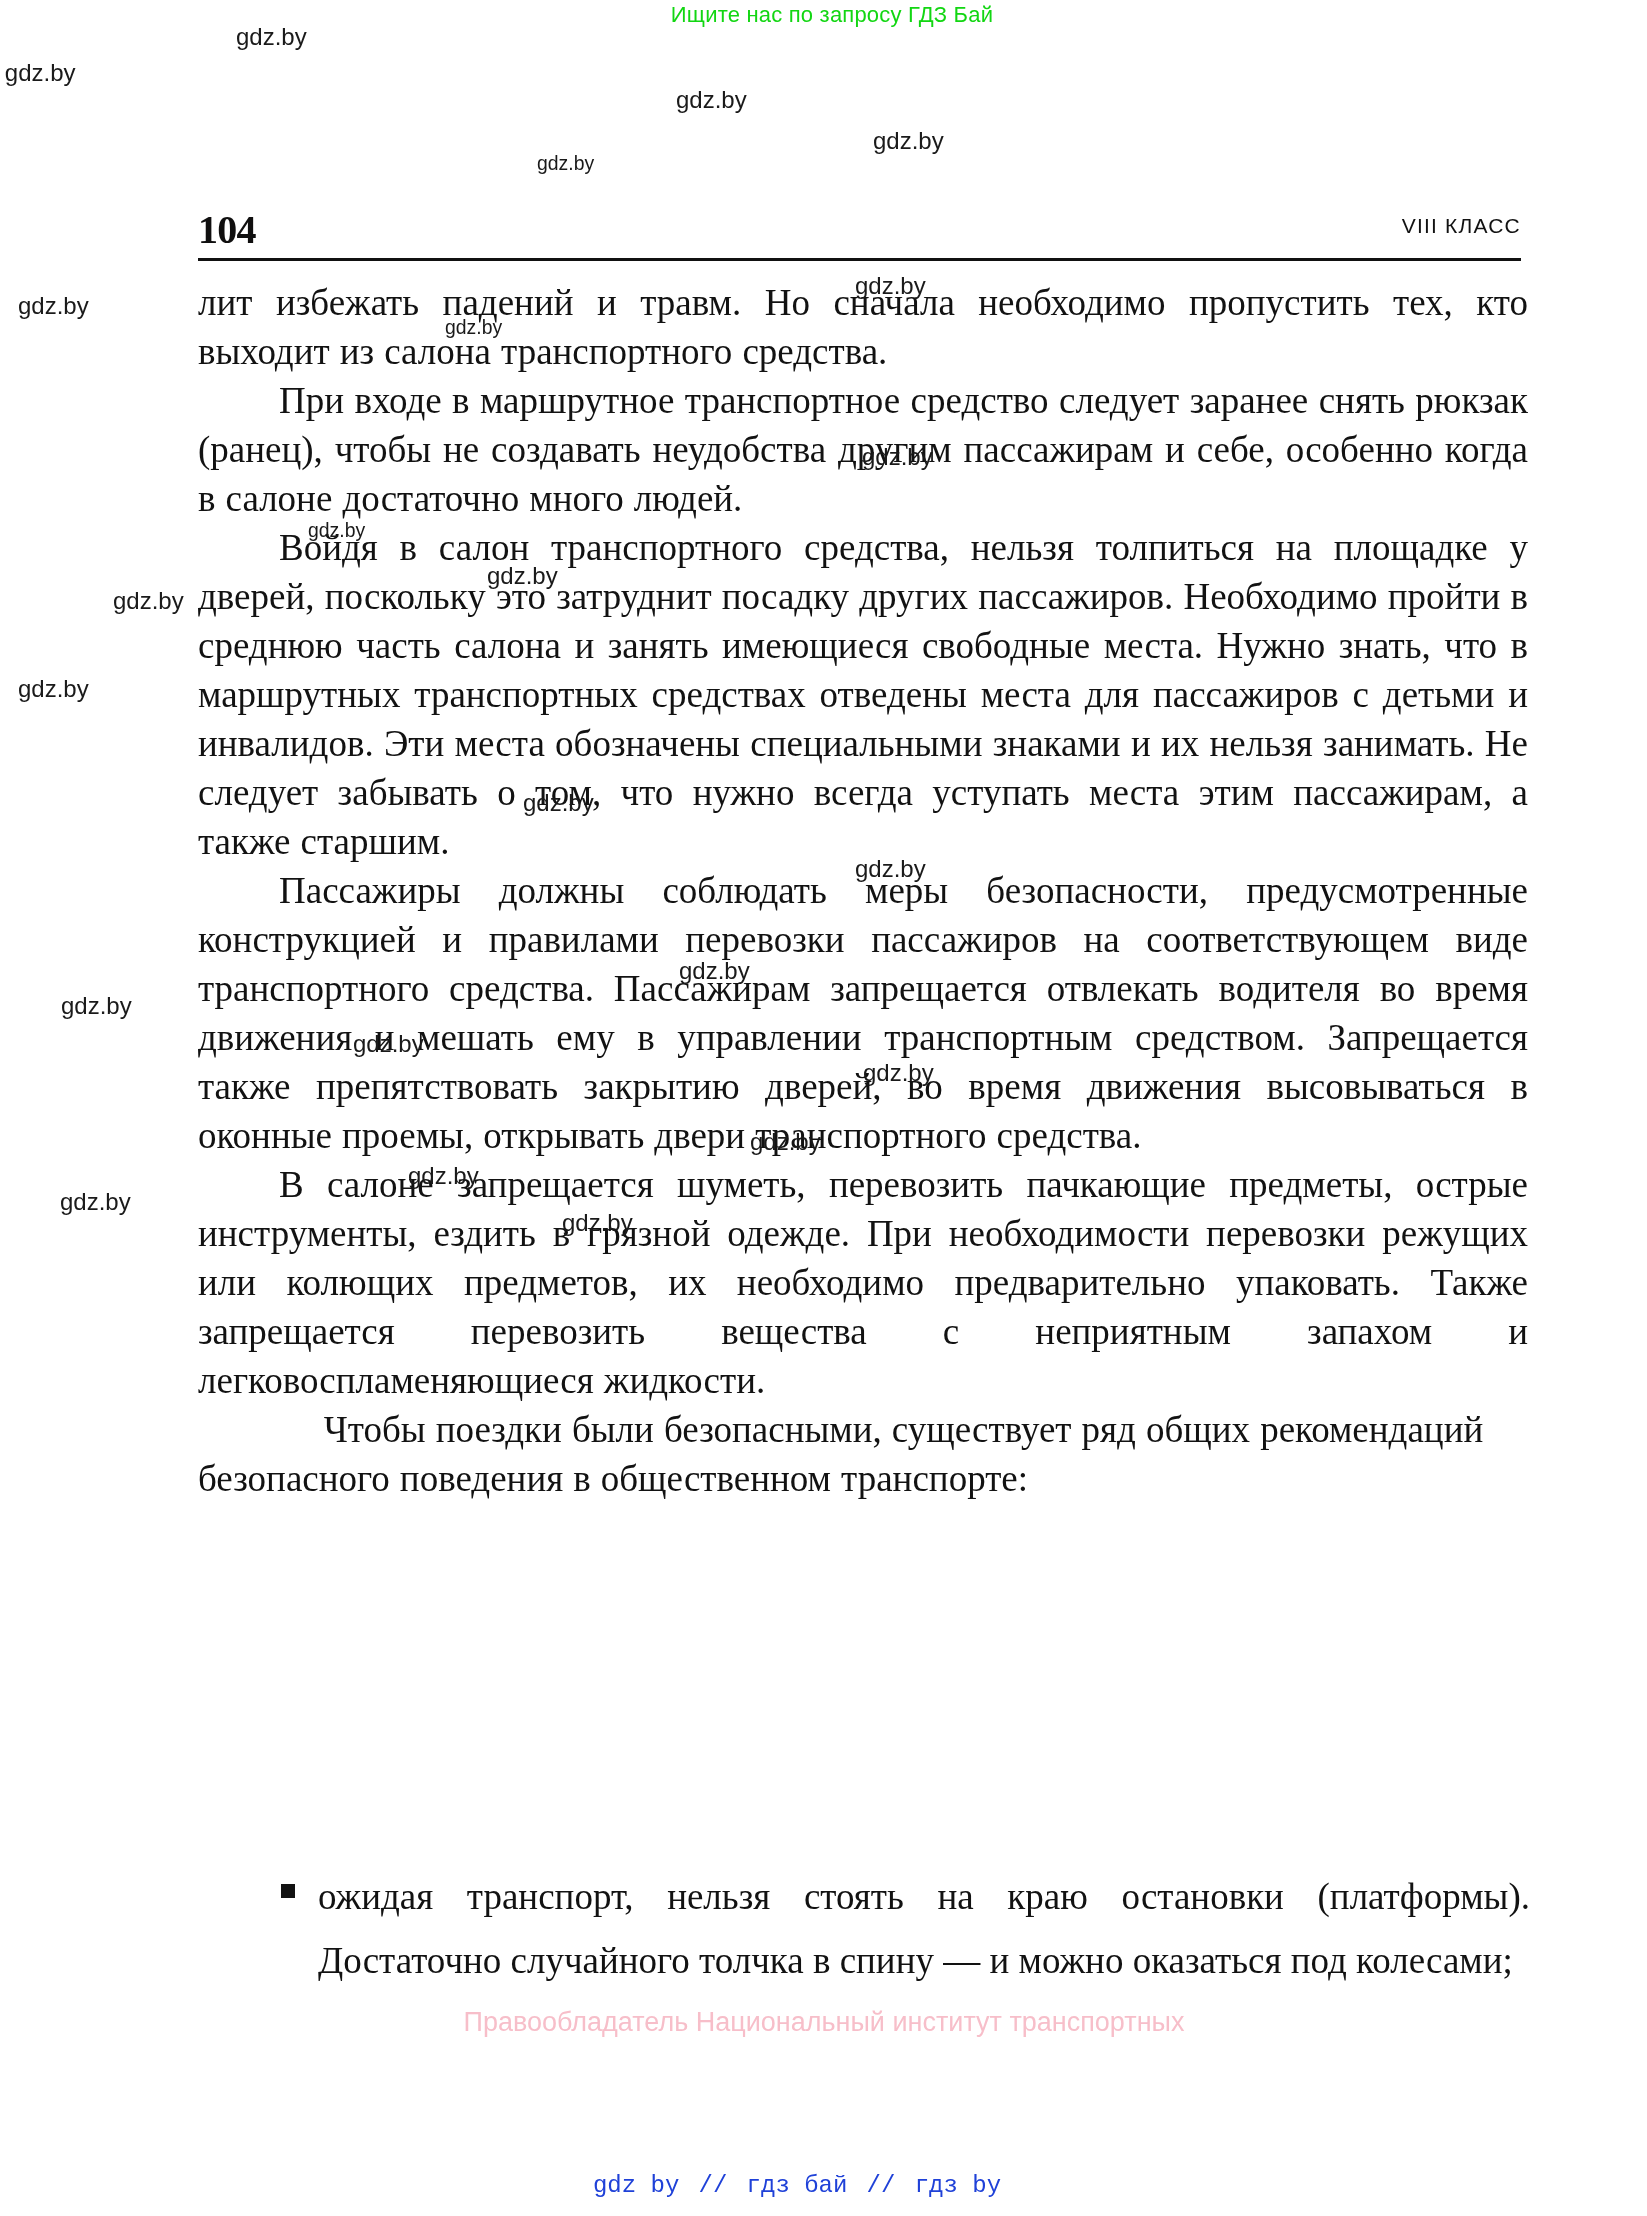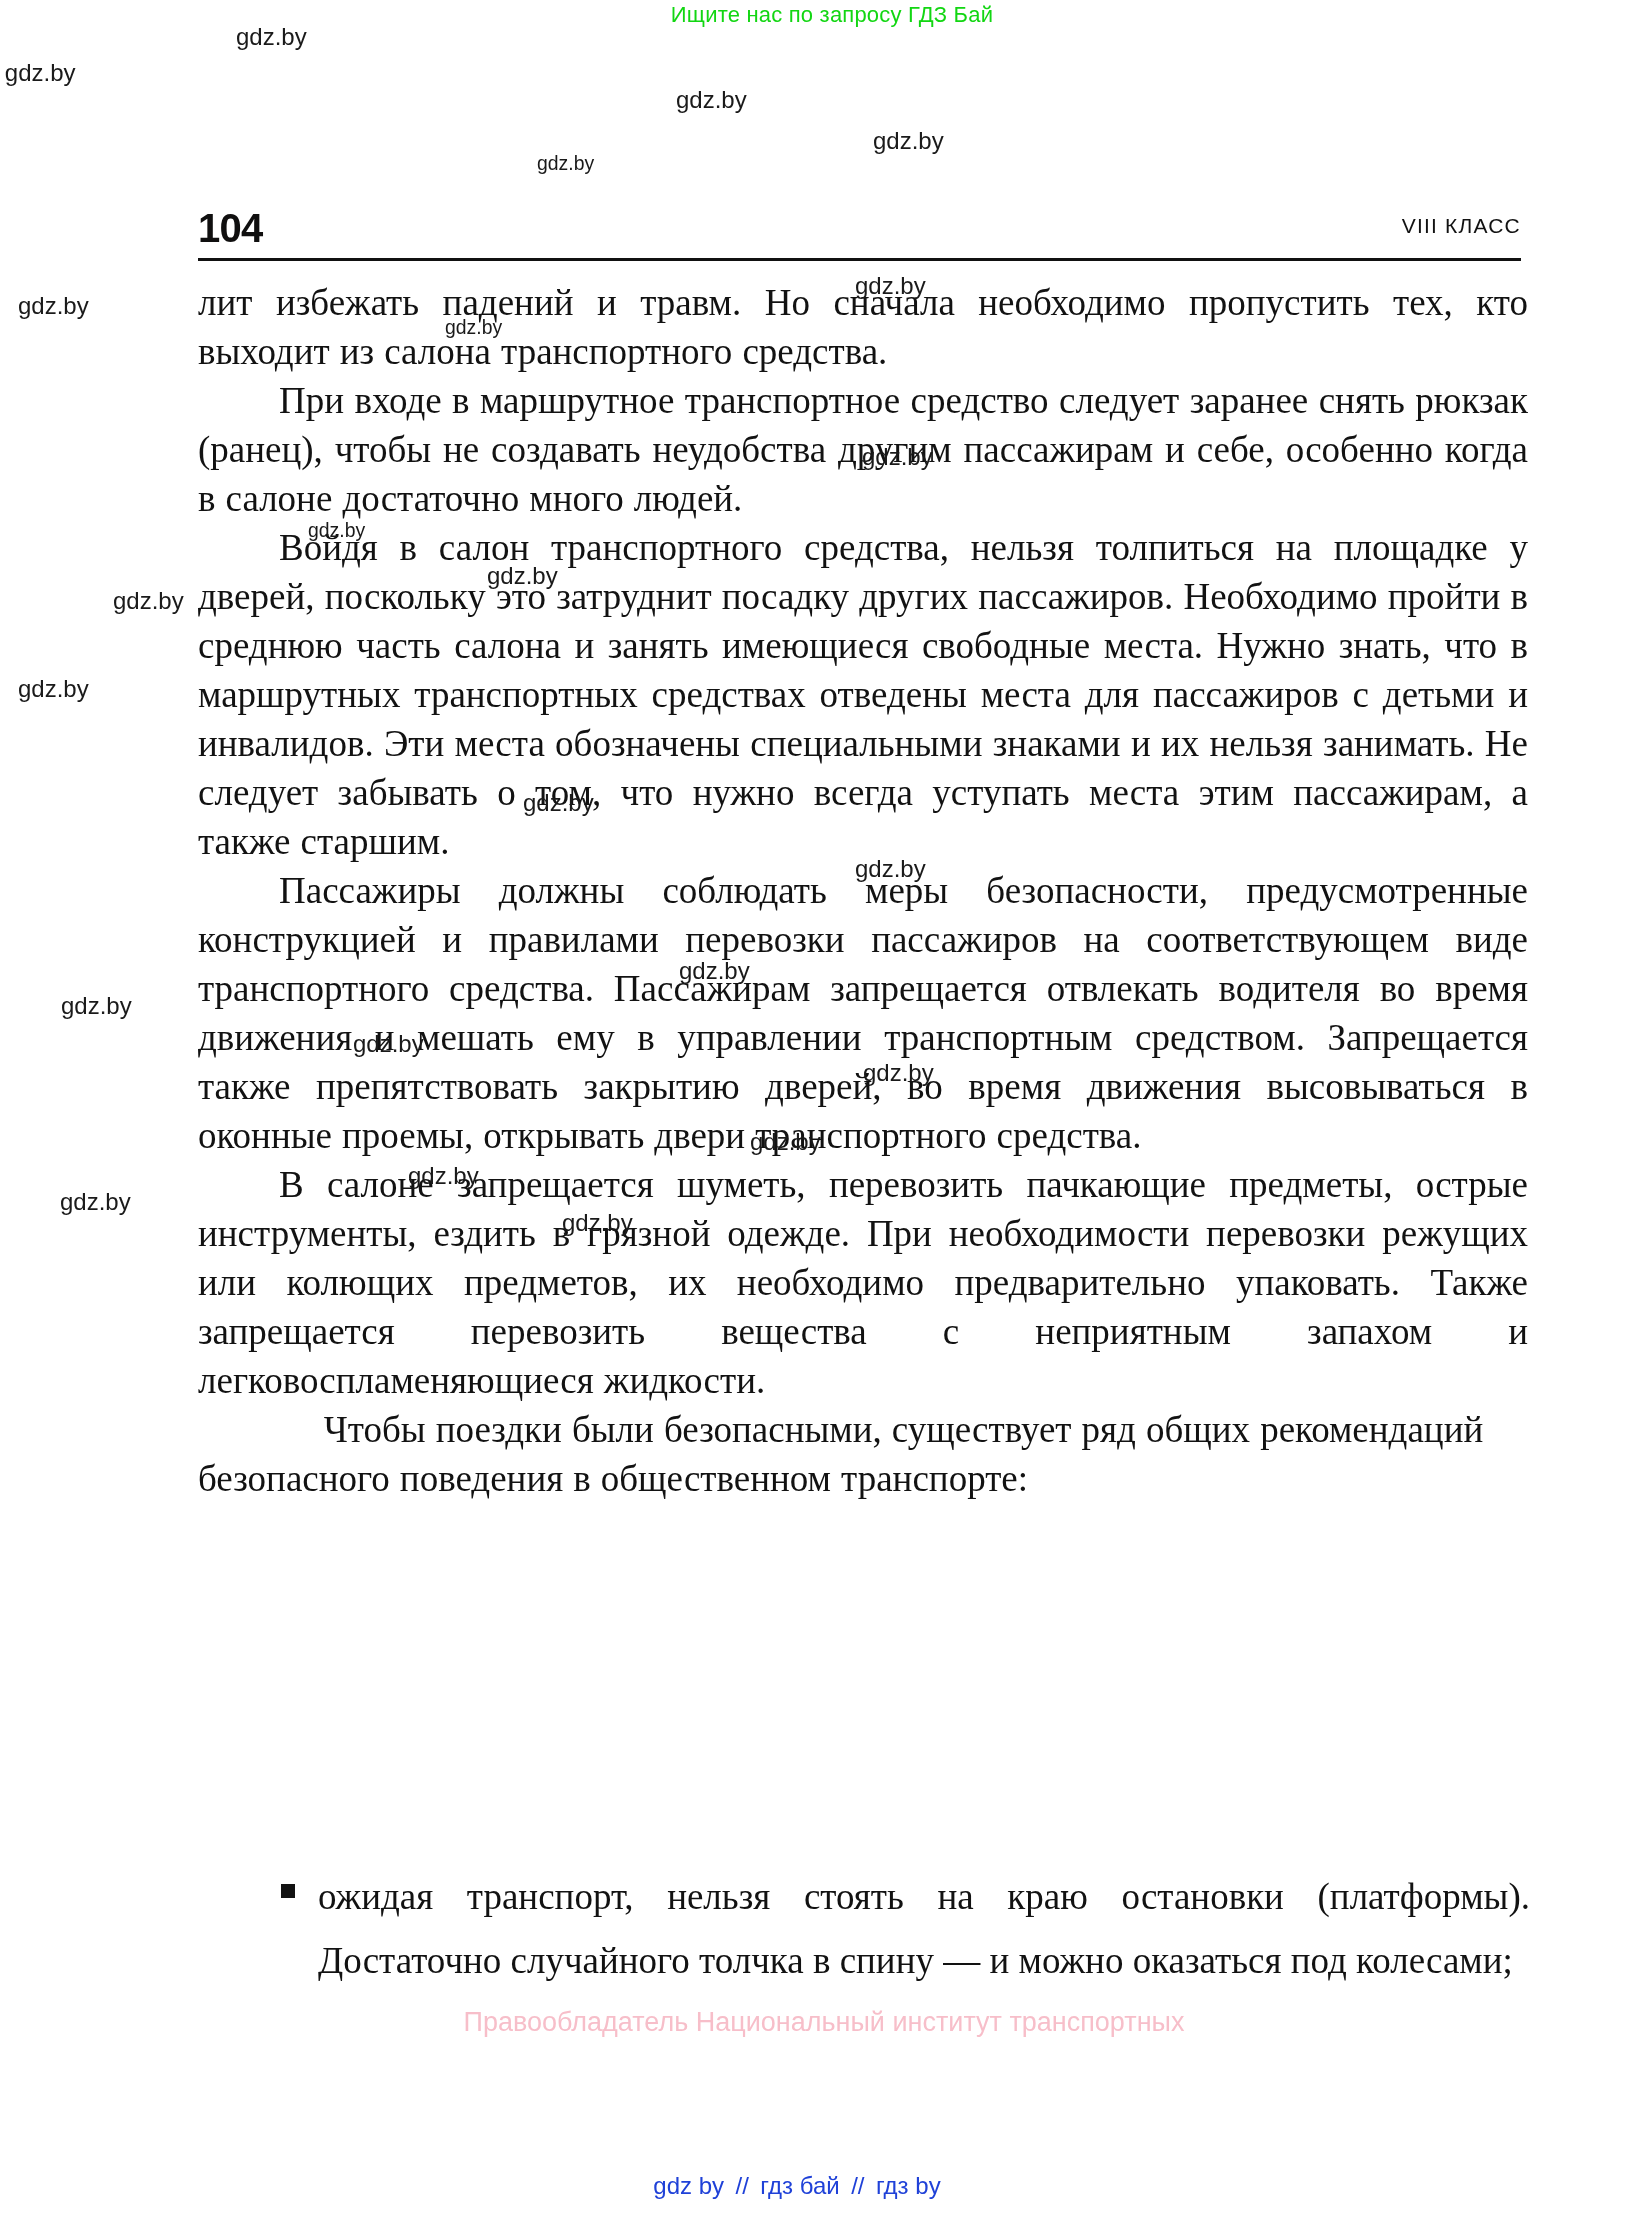--- a/index.html
+++ b/index.html
@@ -37,21 +37,21 @@
     position: absolute;
     left: 198px;
     top: 206px;
     width: 1323px;
     height: 50px;
   }
   .page-number {
     position: absolute;
     left: 0;
     top: 0;
-    font-family: Liberation Sans, sans-serif;
+    font-family: Liberation Serif, serif;
     font-size: 40px;
     font-weight: 700;
     color: #100f0f;
     letter-spacing: -0.8px;
   }
   .class-label {
     position: absolute;
     right: 0;
     top: 8px;
     font-family: "Liberation Sans", "DejaVu Sans", sans-serif;
@@ -133,21 +133,21 @@
     white-space: nowrap;
   }
 
   
   .footer-links {
     position: absolute;
     left: 0;
     top: 2172px;
     width: 1594px;
     text-align: center;
-    font-family: Liberation Sans, sans-serif;
+    font-family: Liberation Mono, monospace;
     font-size: 24px;
     color: #1f41d8;
     white-space: nowrap;
   }
   .footer-links .sep {
     padding: 0 4.8px;
   }
 
   
   .watermark {

